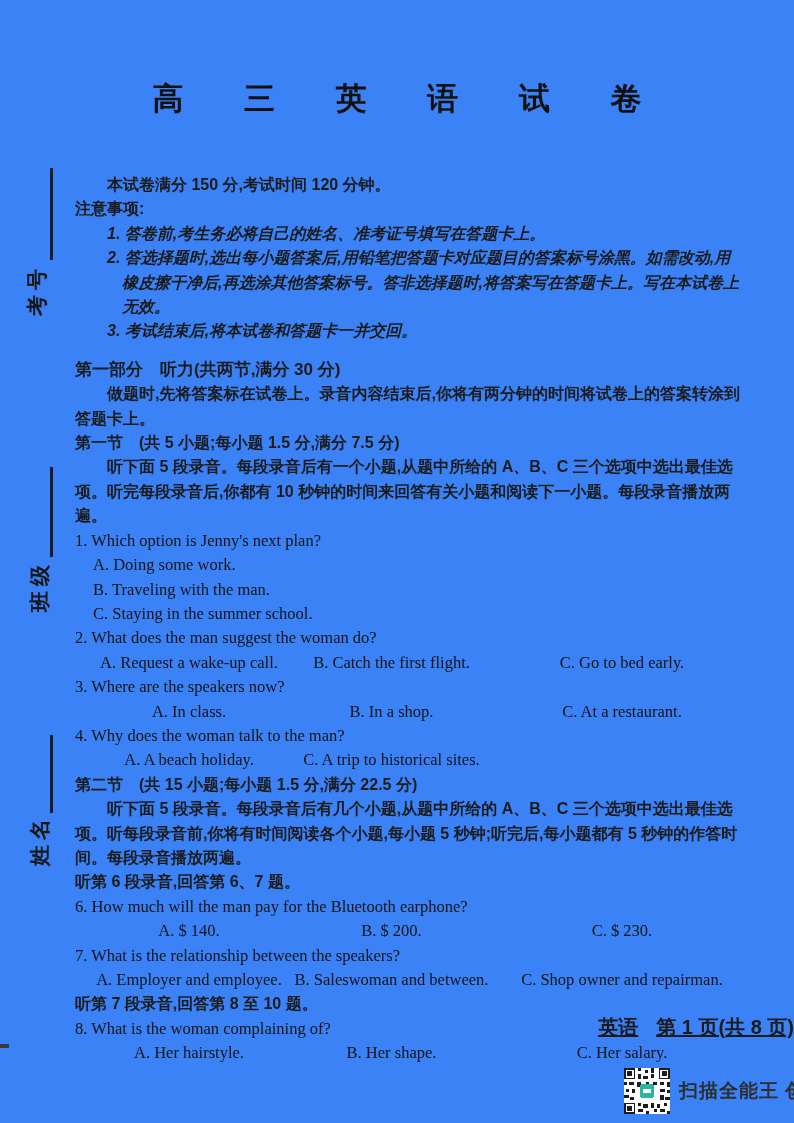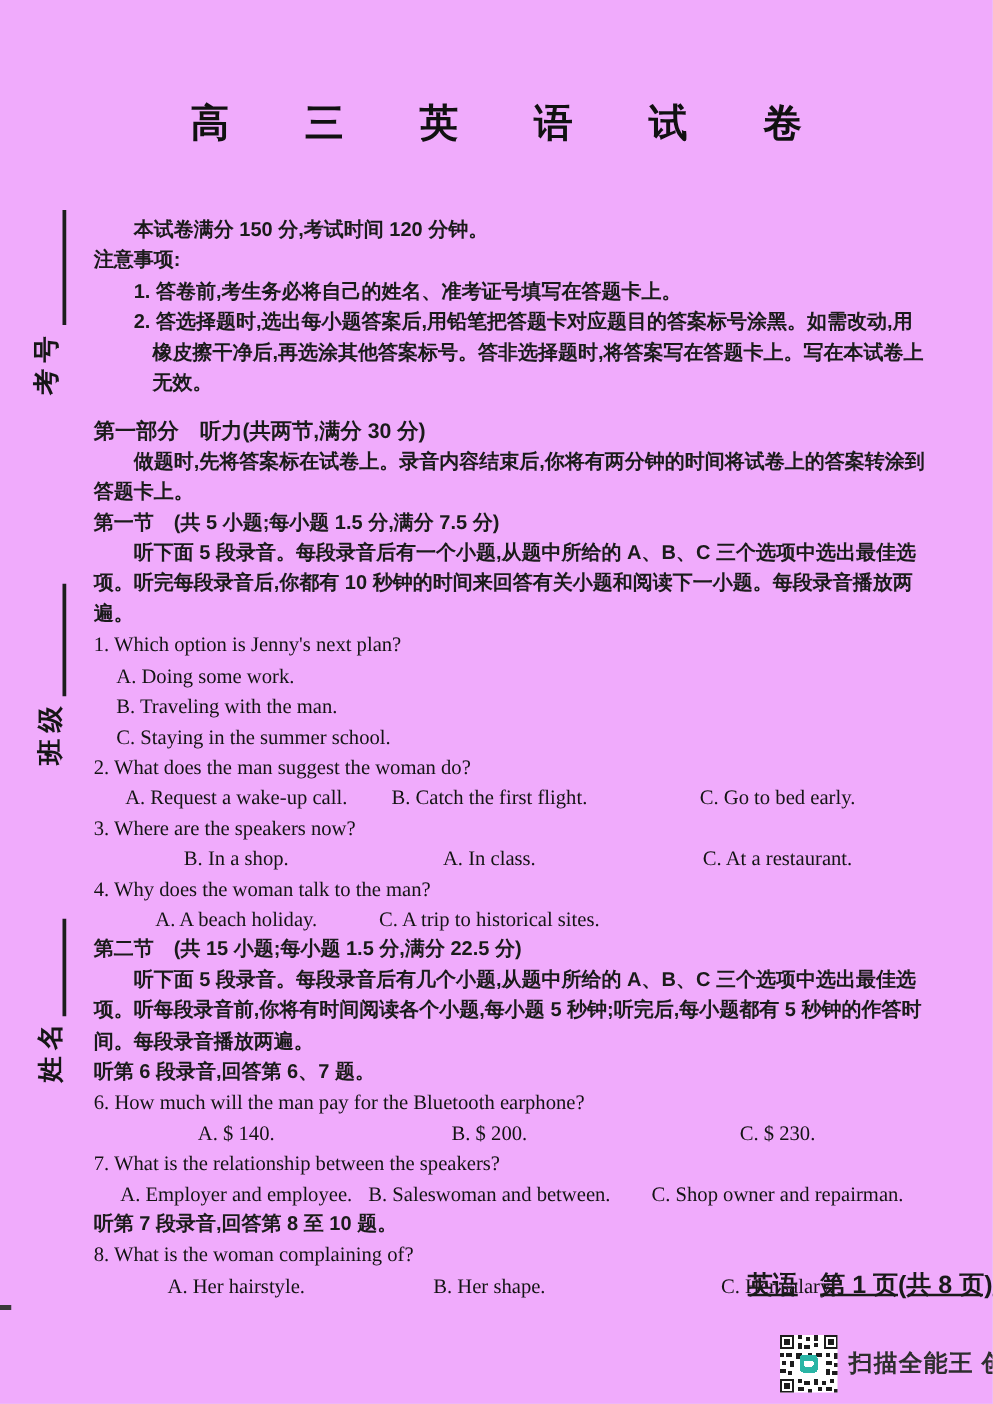--- a/index.html
+++ b/index.html
@@ -1,25 +1,25 @@
 <!DOCTYPE html>
 <html><head>
 <meta charset="utf-8">
 <style>
   html,body{margin:0;padding:0;}
   body{width:794px;height:1123px;background:#e9e9e9;}
-  .sheet{position:relative;width:794px;height:1123px;background:#f0abfc;overflow:hidden;
+  .sheet{position:relative;width:794px;height:1123px;background:#3b82f6;overflow:hidden;
          font-family:"Liberation Sans","DejaVu Sans",sans-serif;color:#1b1b1b;}
   .title{position:absolute;top:78px;left:0;right:0;text-align:center;
          font-size:31px;font-weight:700;letter-spacing:26px;padding-left:26px;color:#111;}
   .content{position:absolute;left:75px;top:141px;width:671px;font-size:16px;line-height:24.4px;margin-top:32px;}
   .cn{font-family:"Liberation Sans","DejaVu Sans",sans-serif;font-weight:700;color:#1b1b1b;}
   .en{font-family:"Liberation Serif","DejaVu Serif",serif;font-weight:400;font-size:16.5px;color:#141414;}
   .indent{text-indent:32px;}
-  .notice-item{padding-left:47px;text-indent:-15px;}
+  .notice-item{padding-left:47px;text-indent:-15px;font-style:italic;}
   .part-heading{font-size:17px;margin-top:14px;}
   .opt-stack{padding-left:18px;}
   .opt-row{display:grid;grid-template-columns:192px 213px 1fr;padding-left:18px;white-space:nowrap;text-align:center;}
   .vline{position:absolute;left:50px;width:2.5px;background:#1d1d1d;}
   #vl1{top:168px;height:92px;} #vl2{top:467px;height:90px;} #vl3{top:735px;height:78px;}
   .mlabel{position:absolute;width:52px;text-align:center;font-size:21px;font-weight:700;
           letter-spacing:5px;transform:rotate(-90deg);color:#161616;}
   #ml1{left:11px;top:276px;} #ml2{left:14px;top:572px;} #ml3{left:14px;top:826px;}
   .footer{position:absolute;top:1014px;left:0;right:0;text-align:right;font-weight:700;font-size:20px;color:#1a1a1a;text-decoration:underline;}
   .footer .pg{margin-left:18px;}
@@ -47,20 +47,24 @@
     <div class="cn">注意事项:</div>
 
     <div class="cn notice-item">
       <span>1.</span>
       <span>答卷前,考生务必将自己的姓名、准考证号填写在答题卡上。</span>
     </div>
     <div class="cn notice-item">
       <span>2.</span>
       <span>答选择题时,选出每小题答案后,用铅笔把答题卡对应题目的答案标号涂黑。如需改动,用橡皮擦干净后,再选涂其他答案标号。答非选择题时,将答案写在答题卡上。写在本试卷上无效。</span>
     </div>
+    <div class="cn notice-item">
+      <span>3.</span>
+      <span>考试结束后,将本试卷和答题卡一并交回。</span>
+    </div>
 
     <div class="cn part-heading">第一部分　听力(共两节,满分 30 分)</div>
     <div class="cn indent">做题时,先将答案标在试卷上。录音内容结束后,你将有两分钟的时间将试卷上的答案转涂到答题卡上。</div>
 
     <div class="cn">第一节　(共 5 小题;每小题 1.5 分,满分 7.5 分)</div>
     <div class="cn indent">听下面 5 段录音。每段录音后有一个小题,从题中所给的 A、B、C 三个选项中选出最佳选项。听完每段录音后,你都有 10 秒钟的时间来回答有关小题和阅读下一小题。每段录音播放两遍。</div>
 
     <div class="en">1. Which option is Jenny's next plan?</div>
     <div class="opt-stack">
       <div class="en">A. Doing some work.</div>
@@ -70,22 +74,22 @@
 
     <div class="en">2. What does the man suggest the woman do?</div>
     <div class="opt-row en">
       <span>A. Request a wake-up call.</span>
       <span>B. Catch the first flight.</span>
       <span>C. Go to bed early.</span>
     </div>
 
     <div class="en">3. Where are the speakers now?</div>
     <div class="opt-row en">
+      <span>A. In class.</span>
       <span>B. In a shop.</span>
-      <span>A. In class.</span>
       <span>C. At a restaurant.</span>
     </div>
 
     <div class="en">4. Why does the woman talk to the man?</div>
 
     <div class="opt-row en">
       <span>A. A beach holiday.</span>
       <span>C. A trip to historical sites.</span>
     </div>
 

